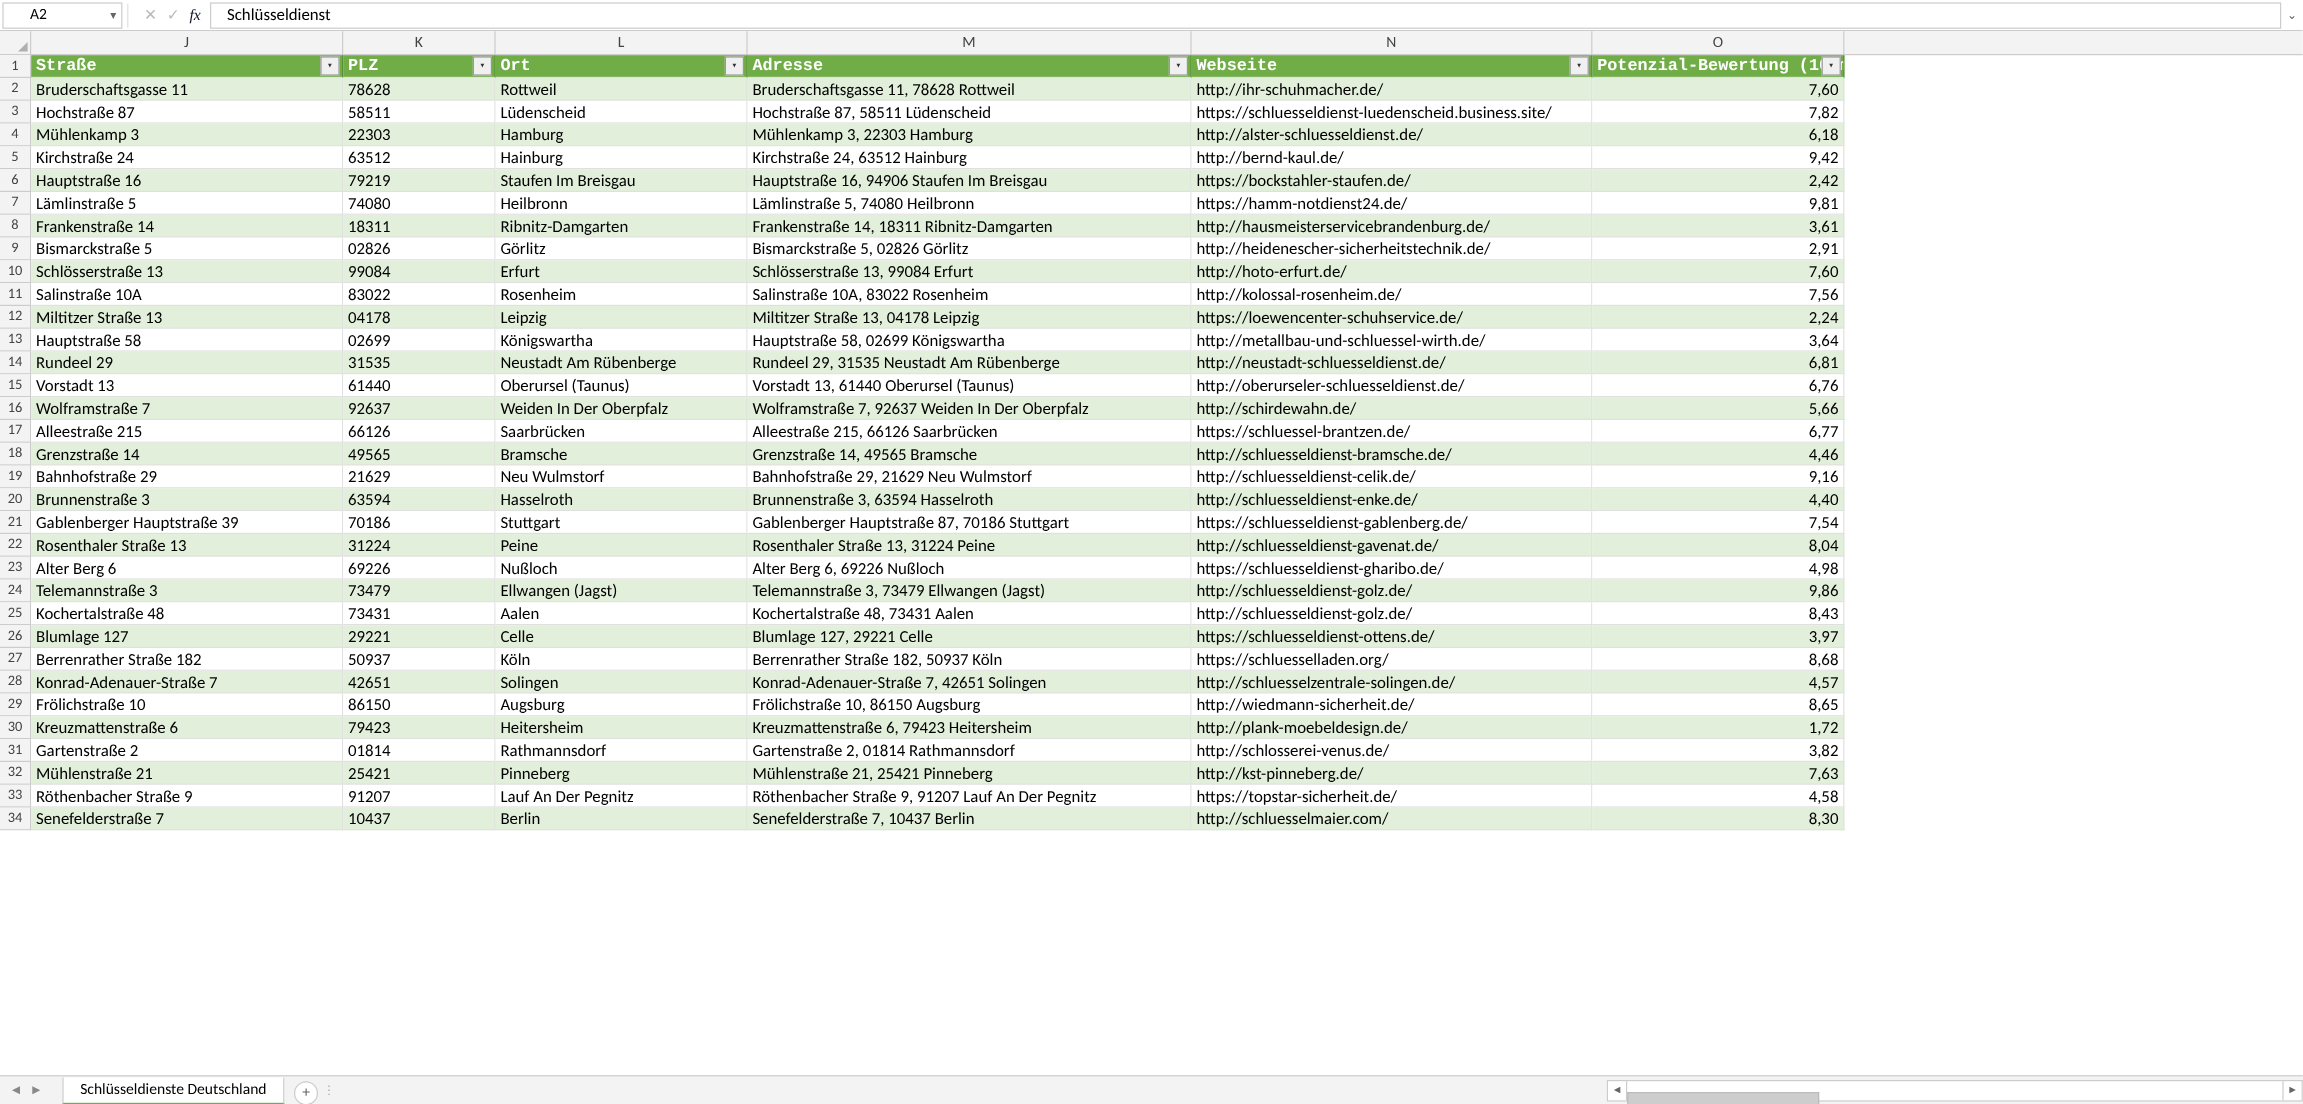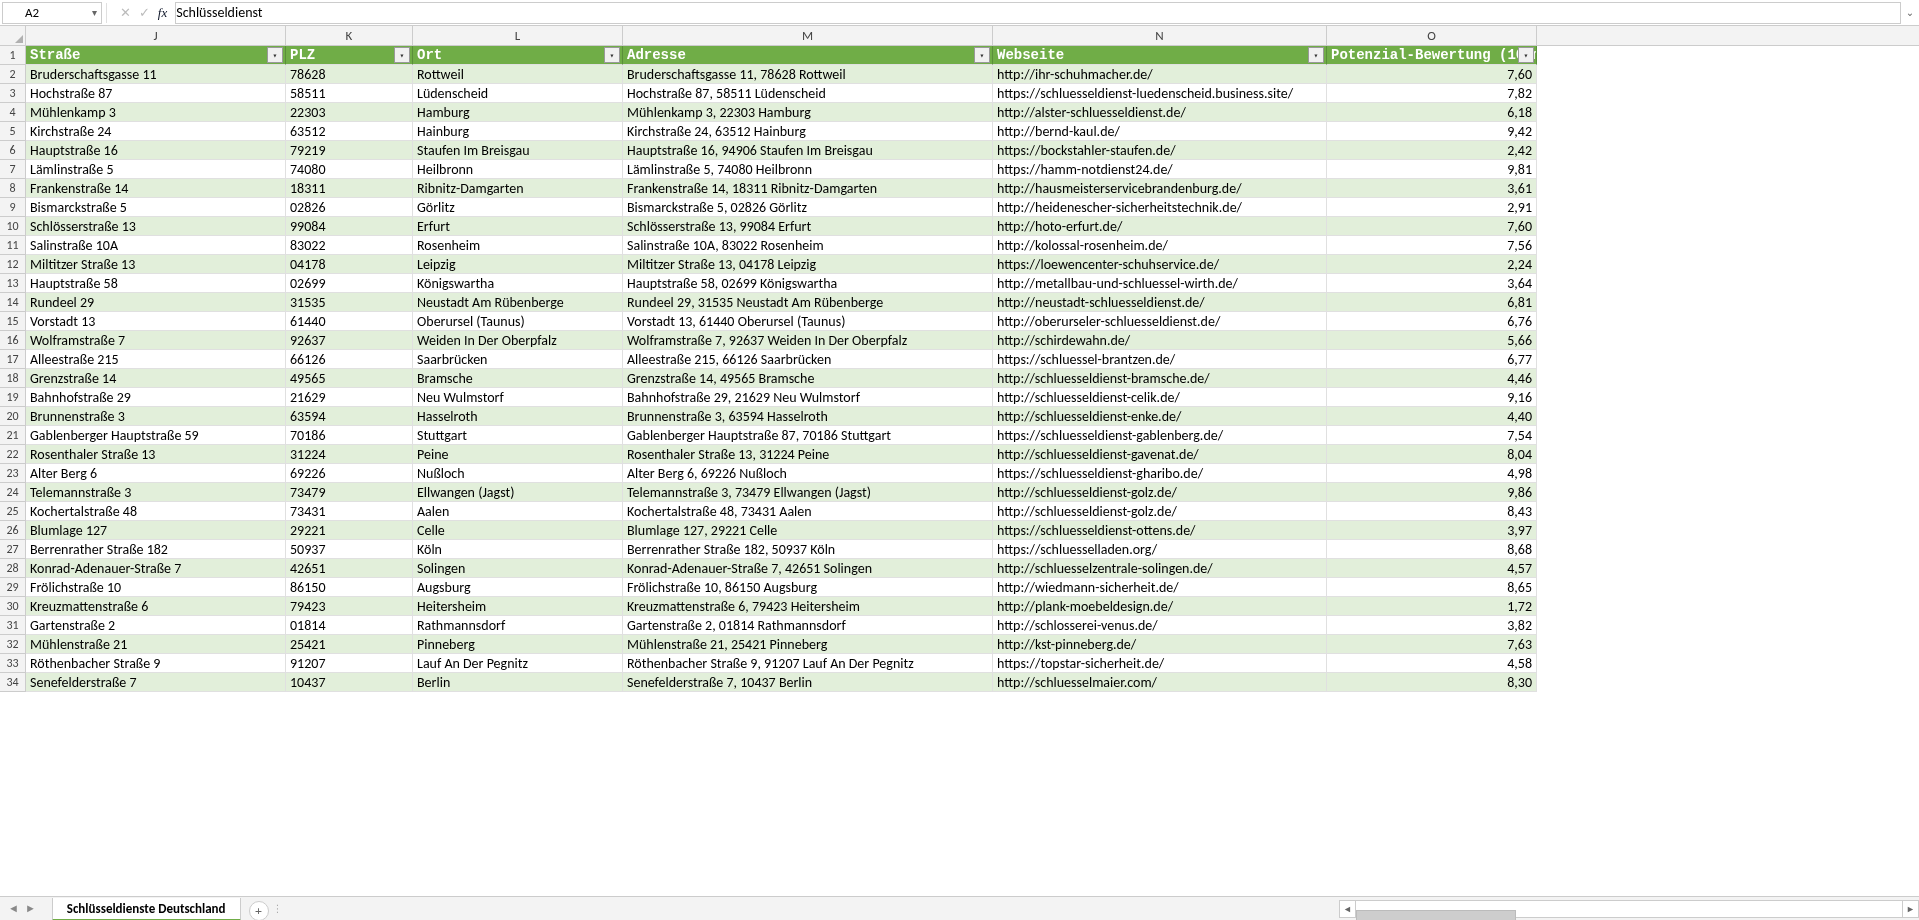--- a/index.html
+++ b/index.html
@@ -6,21 +6,21 @@
 body { font-family: Calibri, Arial, sans-serif; font-size: 14px; background: #fff; overflow: hidden; }
 
 
 .formula-bar { display: flex; align-items: center; height: 26px; border-bottom: 1px solid #ccc; background: #fff; }
 .name-box { width: 100px; height: 22px; border: 1px solid #ccc; margin: 0 2px; display: flex; align-items: center; padding: 0 22px; font-size: 13px; position: relative; }
 .name-box::after { content: '▾'; position: absolute; right: 4px; font-size: 10px; color: #666; }
 .fb-divider { width: 6px; height: 20px; border-left: 1px solid #e0e0e0; margin-left: 2px; }
 .fb-icons { display: flex; align-items: center; gap: 8px; padding: 0 8px; color: #bbb; }
 .fb-icons span { font-size: 13px; }
 .fx { font-style: italic; font-family: 'Times New Roman', serif; color: #0f172a; font-size: 14px; }
-.formula-input { flex: 1; height: 22px; border: 1px solid #ccc; padding: 0 0; font-size: 14px; display: flex; align-items: center; }
+.formula-input { flex: 1; height: 22px; border: 1px solid #ccc; padding: 0 13px; font-size: 14px; display: flex; align-items: center; }
 .fb-expand { width: 18px; text-align: center; color: #666; font-size: 10px; }
 
 
 .col-headers { display: flex; height: 20px; background: #f3f3f3; border-bottom: 1px solid #ccc; }
 .corner { width: 26px; border-right: 1px solid #ccc; background: #f3f3f3; position: relative; }
 .corner::after { content: ''; position: absolute; right: 2px; bottom: 2px; width: 0; height: 0; border-left: 8px solid transparent; border-bottom: 8px solid #b0b0b0; }
 .col-h { border-right: 1px solid #ccc; text-align: center; font-size: 13px; color: #444; display: flex; align-items: center; justify-content: center; }
 
 
 .grid { display: flex; flex-direction: column; }
@@ -42,21 +42,21 @@
 .c-l { width: 210px; }
 .c-m { width: 370px; }
 .c-n { width: 334px; }
 .c-o { width: 210px; }
 .c-o.cell:not(.hdr) { justify-content: flex-end; }
 
 
 .sheet-bar { position: fixed; bottom: 0; left: 0; right: 0; height: 24px; background: #f3f3f3; border-top: 1px solid #ccc; display: flex; align-items: center; }
 .sheet-nav { display: flex; gap: 6px; padding: 0 8px; color: #888; font-size: 11px; }
 .sheet-tabs { display: flex; align-items: flex-end; height: 24px; margin-left: 8px; }
-.sheet-tab { background: #fff; border: 1px solid #ccc; border-top: none; padding: 3px 14px; font-size: 13px; font-weight: bold; border-bottom: 2px solid #70ad47; }
+.sheet-tab { background: #fff; border: 1px solid #ccc; border-top: none; padding: 3px 14px; font-size: 13px; font-weight: normal; border-bottom: 2px solid #70ad47; }
 .sheet-add { width: 20px; height: 20px; border: 1px solid #ccc; border-radius: 50%; margin-left: 8px; display: flex; align-items: center; justify-content: center; font-size: 13px; color: #666; background: #fff; }
 .hscroll-area { margin-left: auto; display: flex; align-items: center; width: 580px; height: 18px; border: 1px solid #ccc; background: #fff; }
 .hscroll-arrow { width: 16px; height: 16px; display: flex; align-items: center; justify-content: center; font-size: 9px; color: #666; border-right: 1px solid #ccc; }
 .hscroll-arrow:last-child { border-left: 1px solid #ccc; border-right: none; }
 .hscroll-track { flex: 1; position: relative; }
 .hscroll-thumb { position: absolute; left: 0; top: 1px; width: 160px; height: 14px; background: #cdcdcd; border: 1px solid #bbb; }
 .tab-split { width: 6px; color: #aaa; font-size: 10px; margin: 0 4px; }
 </style>
 </head>
 <body>
@@ -259,21 +259,21 @@
       <div class="row-h">20</div>
       <div class="cell c-j">Brunnenstraße 3</div>
       <div class="cell c-k">63594</div>
       <div class="cell c-l">Hasselroth</div>
       <div class="cell c-m">Brunnenstraße 3, 63594 Hasselroth</div>
       <div class="cell c-n">http://schluesseldienst-enke.de/</div>
       <div class="cell c-o">4,40</div>
     </div>
     <div class="row" data-band="odd">
       <div class="row-h">21</div>
-      <div class="cell c-j">Gablenberger Hauptstraße 59</div>
+      <div class="cell c-j">Gablenberger Hauptstraße 39</div>
       <div class="cell c-k">70186</div>
       <div class="cell c-l">Stuttgart</div>
       <div class="cell c-m">Gablenberger Hauptstraße 87, 70186 Stuttgart</div>
       <div class="cell c-n">https://schluesseldienst-gablenberg.de/</div>
       <div class="cell c-o">7,54</div>
     </div>
     <div class="row" data-band="even">
       <div class="row-h">22</div>
       <div class="cell c-j">Rosenthaler Straße 13</div>
       <div class="cell c-k">31224</div>

